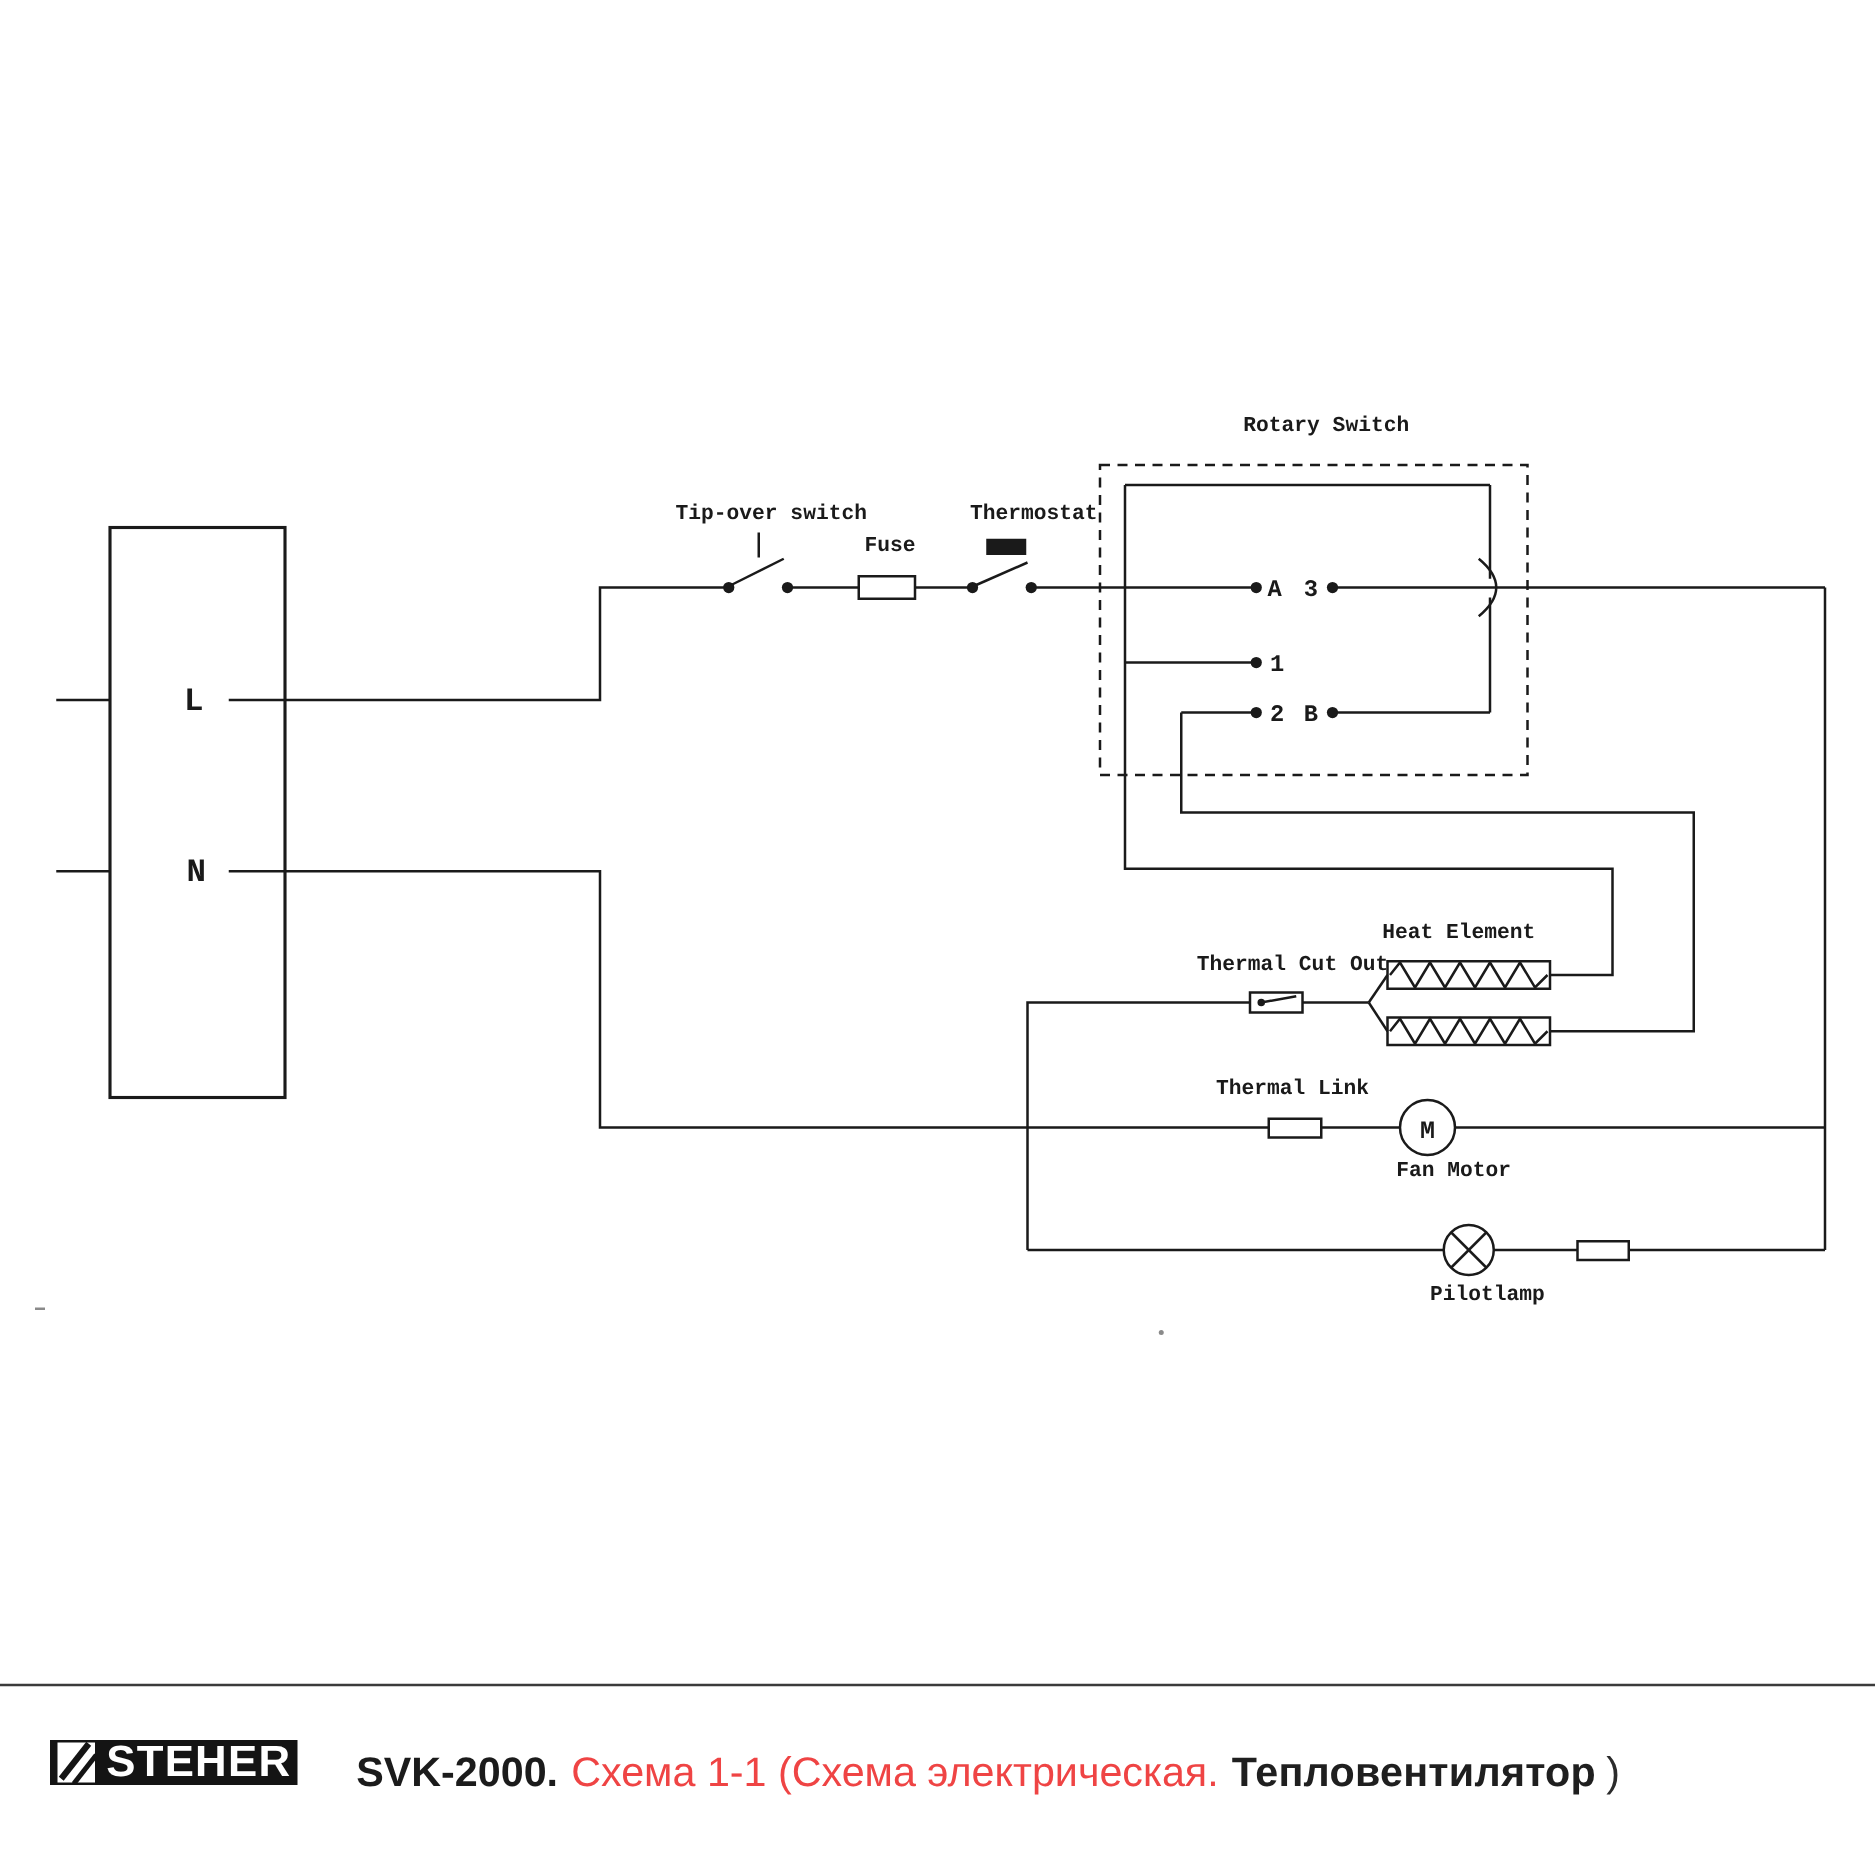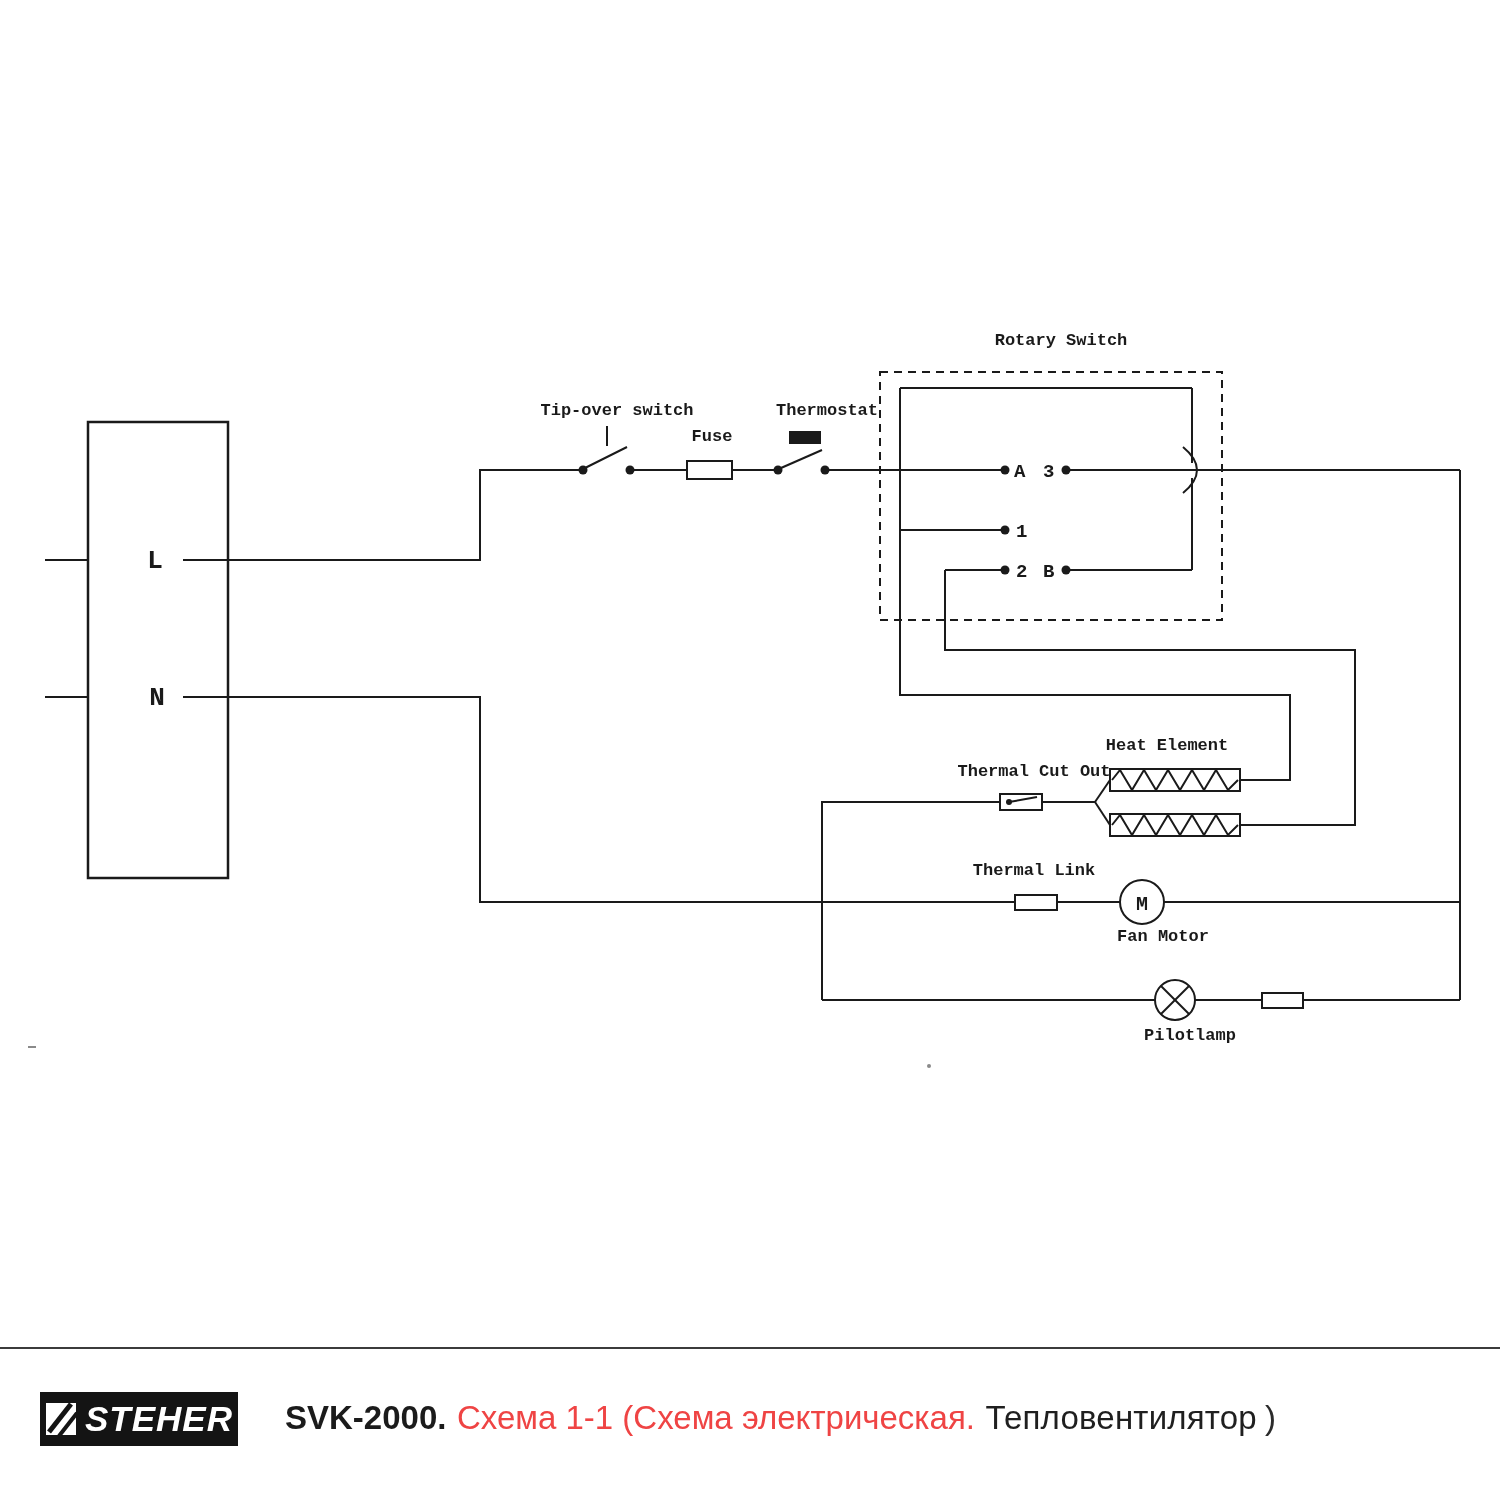--- a/index.html
+++ b/index.html
@@ -8,28 +8,28 @@
   svg.schem{position:absolute;top:0;left:0;}
   svg.schem text{font-family:"Liberation Mono","DejaVu Sans Mono",monospace;font-weight:700;fill:#1a1a1a;}
   .t17{font-size:17px}.t19{font-size:19px}.t26{font-size:26px}.t20{font-size:20px}
   .wire{stroke:#1a1a1a;stroke-width:2;fill:none;}
   .wire25{stroke:#1a1a1a;stroke-width:2.5;fill:none;}
   .dash{stroke:#1a1a1a;stroke-width:2;fill:none;stroke-dasharray:8 6;}
   .dot{fill:#1a1a1a;}
   .fillrect{fill:#1a1a1a;}
   .stray{stroke:#8a8a8a;stroke-width:2;}
   .footer-divider{position:absolute;left:0;top:1347px;width:1500px;height:2px;background:#3b3b3b;}
-  .logo{position:absolute;left:40px;top:1392px;width:198px;height:54px;background:#141414;
-        display:flex;align-items:center;justify-content:center;gap:8px;font-style:italic;}
+  .logo{position:absolute;left:40px;top:1392px;width:198px;height:36px;background:#141414;
+        display:flex;align-items:center;justify-content:center;gap:8px;}
   .logo-text{color:#ffffff;font-weight:700;font-size:35px;letter-spacing:1px;
              font-family:"Liberation Sans",sans-serif;}
   .caption{position:absolute;left:285px;top:1399px;font-size:33px;color:#232323;white-space:nowrap;}
   .caption .model{font-weight:700;color:#1b1b1b;text-align:center;}
   .caption .mid{margin-left:0.32em;font-weight:400;color:#ef4444;}
-  .caption .tail{margin-left:0.32em;font-weight:400;color:#1f1f1f;letter-spacing:0.2px;text-align:center;}
+  .caption .tail{margin-left:0.32em;font-weight:700;color:#1f1f1f;letter-spacing:0.2px;text-align:center;}
   .caption .close{margin-left:0.25em;font-weight:400;color:#2b2b2b;}
 </style>
 </head>
 <body>
 
 <div class="canvas">
 
   <svg class="schem" width="1500" height="1500" viewBox="0 0 1500 1500">
 
     <g>

